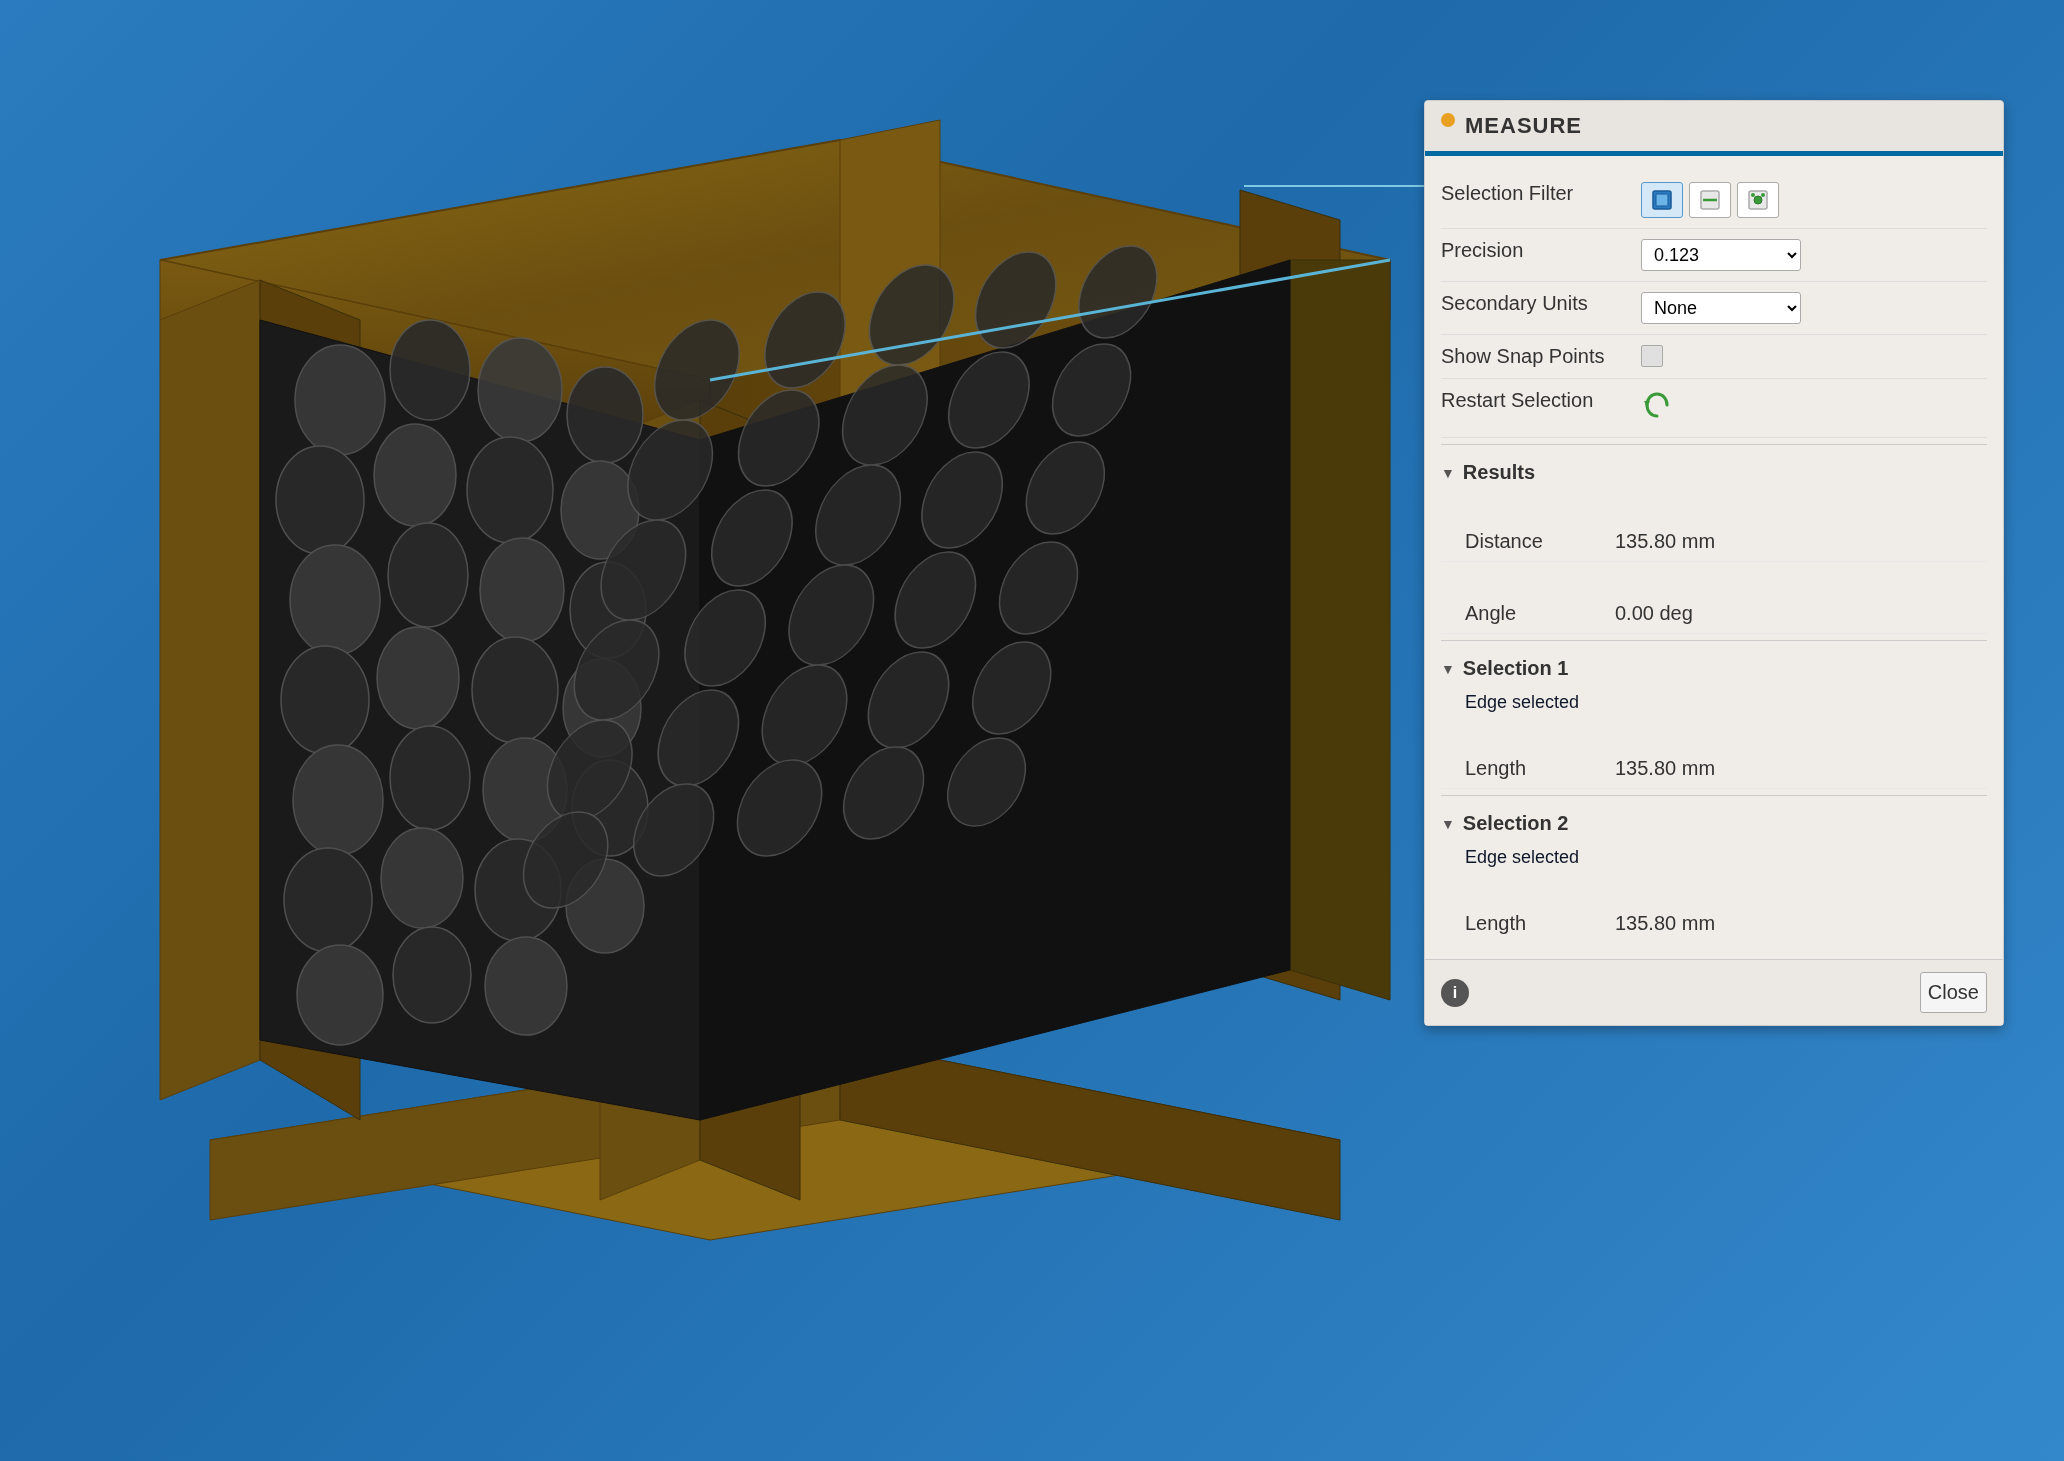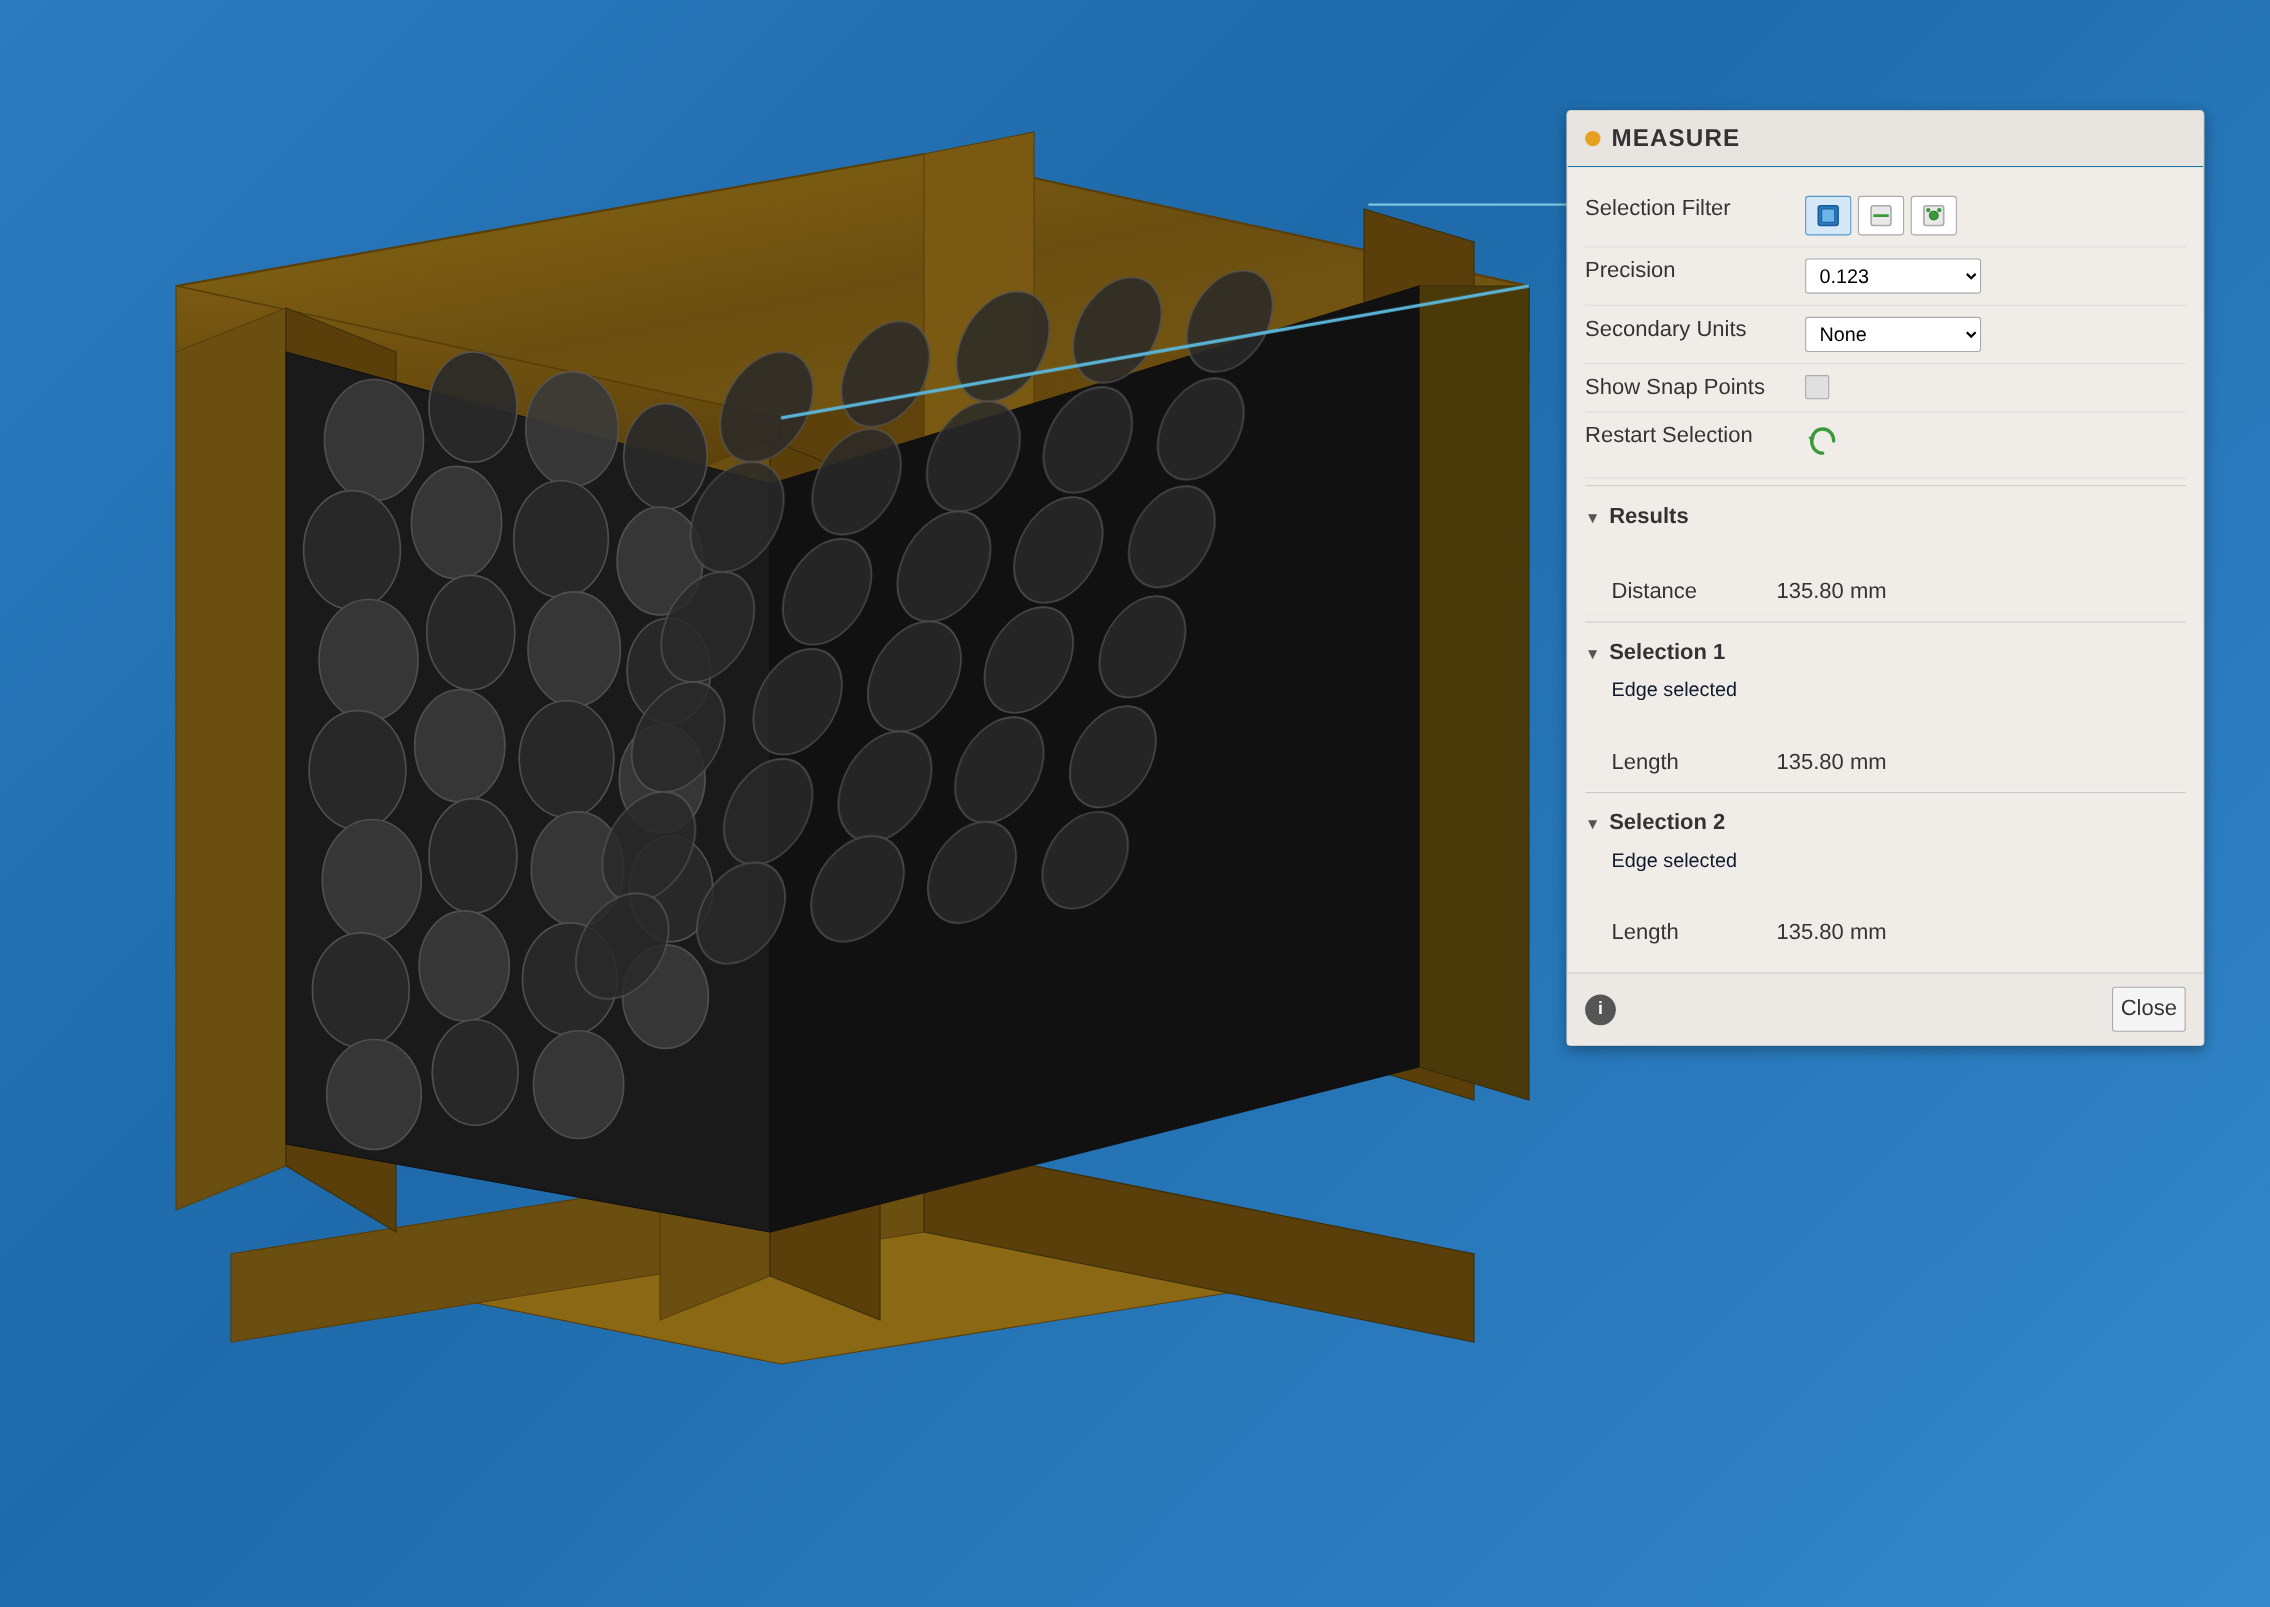--- a/index.html
+++ b/index.html
@@ -100,24 +100,23 @@
       width: 580px;
       background: #f0ede8;
       border: 1px solid #ccc;
       border-radius: 4px;
       box-shadow: 0 4px 12px rgba(0,0,0,0.3);
       z-index: 20;
     }
 
     .panel-header {
       display: flex;
-      align-items: center;
       padding: 12px 16px;
       background: #e8e5e0;
-      border-bottom: 1px solid #0369a1;
+      border-bottom: 5px solid #0369a1;
       border-radius: 4px 4px 0 0;
     }
 
     .panel-header-dot {
       width: 14px;
       height: 14px;
       border-radius: 50%;
       background: #e8a020;
       margin-right: 10px;
     }
@@ -513,20 +512,24 @@
 
     <div class="section-header">
       <span class="section-triangle">▼</span>
       <span>Results</span>
     </div>
 
     <div class="result-row">
       <span class="result-label">Distance</span>
       <span class="result-value">135.80 mm</span>
     </div>
+    <div class="result-row">
+      <span class="result-label">Angle</span>
+      <span class="result-value">0.00 deg</span>
+    </div>
 
     <div class="section-divider"></div>
 
     <div class="section-header">
       <span class="section-triangle">▼</span>
       <span>Selection 1</span>
     </div>
     <div class="selection-subheader">Edge selected</div>
     <div class="result-row">
       <span class="result-label">Length</span>

